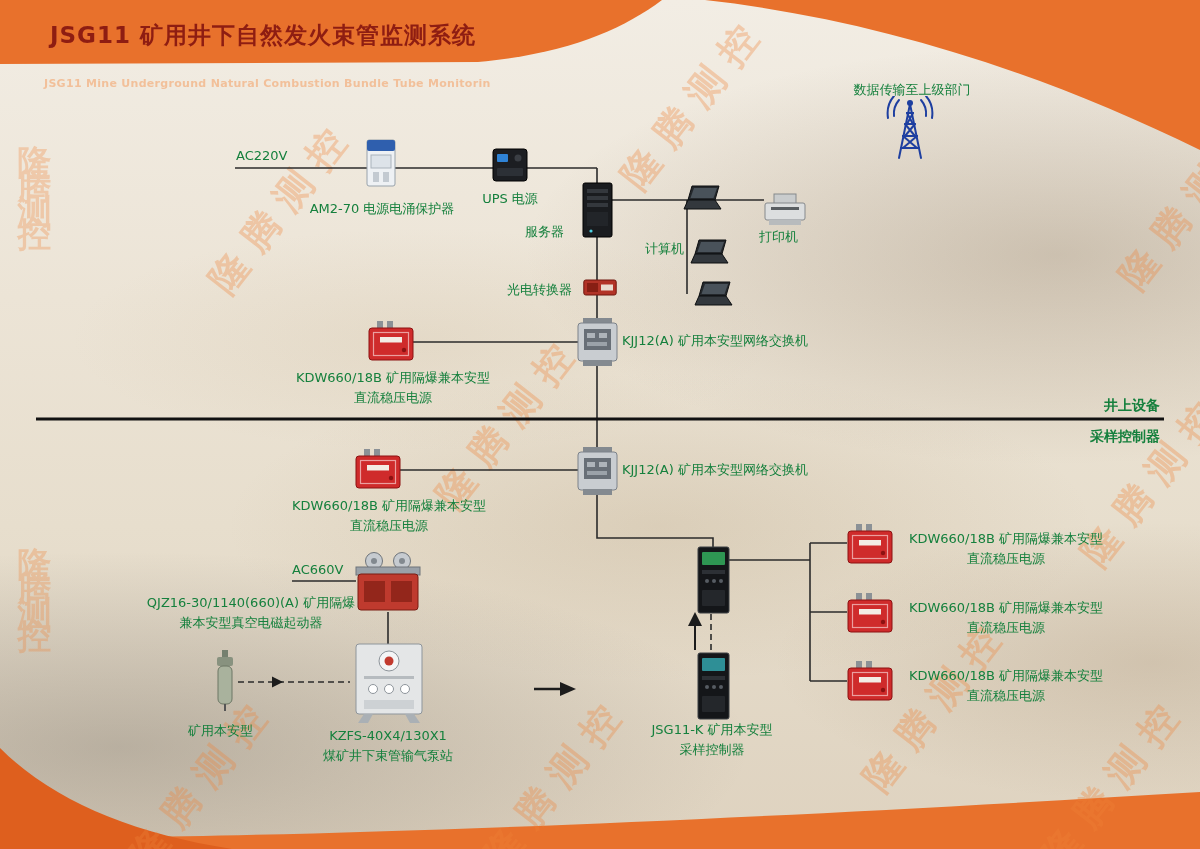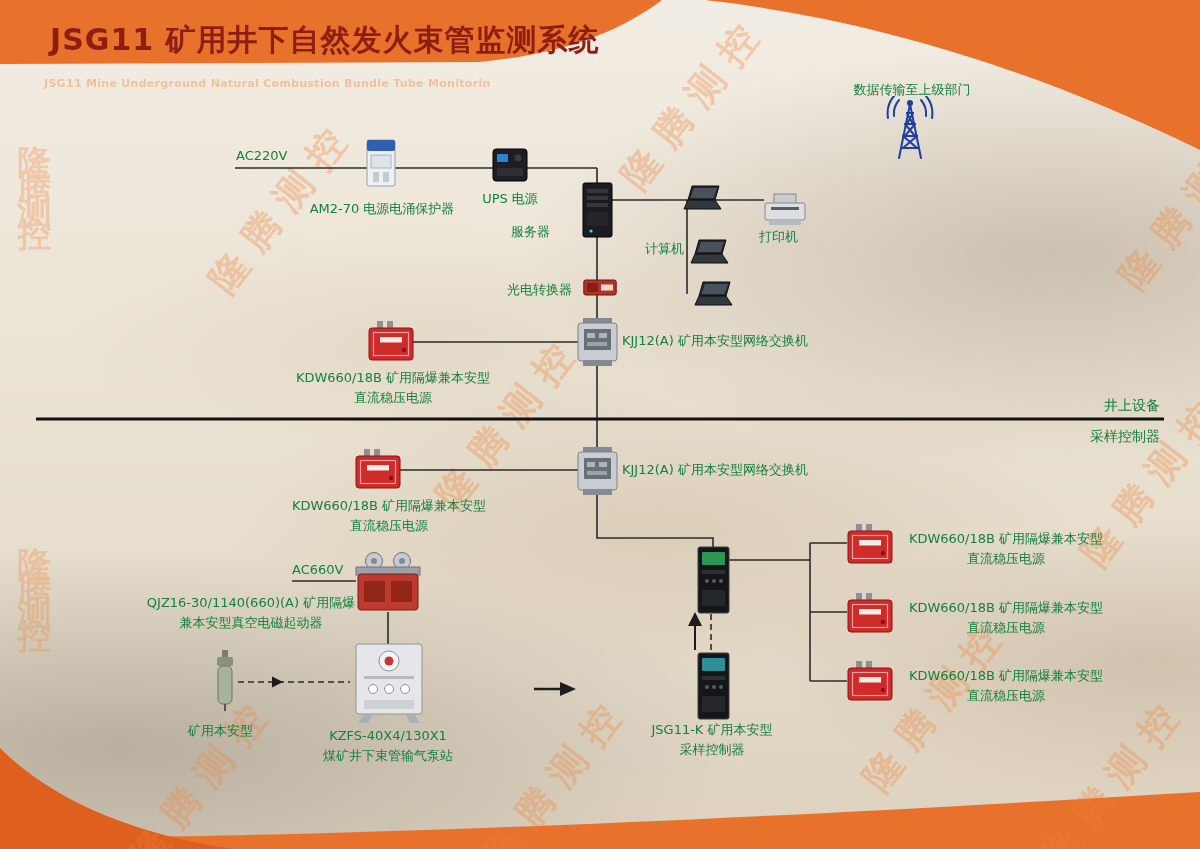--- a/index.html
+++ b/index.html
@@ -12,31 +12,31 @@
       radial-gradient(ellipse 900px 280px at 10% 88%, rgba(92,86,78,.30), transparent 70%),
       radial-gradient(ellipse 620px 220px at 55% 62%, rgba(168,142,104,.20), transparent 70%),
       radial-gradient(ellipse 540px 200px at 96% 78%, rgba(142,116,86,.22), transparent 70%),
       radial-gradient(ellipse 500px 160px at 35% 40%, rgba(190,168,132,.16), transparent 70%),
       linear-gradient(180deg,#f2ede4 0%,#ece4d6 35%,#e7decd 62%,#ded2bf 100%);}
   .deco{position:absolute;left:0;top:0;z-index:1;}
   .wmlayer{position:absolute;inset:0;z-index:2;pointer-events:none;}
   .wm{position:absolute;font-weight:bold;color:#ef8338;opacity:.32;white-space:nowrap;
       font-size:38px;letter-spacing:14px;transform:rotate(-52deg);transform-origin:0 0;}
   .wm.v{writing-mode:vertical-rl;transform:none;font-size:34px;letter-spacing:24px;opacity:.30;}
-  .hdr-title{position:absolute;left:50px;top:20px;z-index:6;font-size:30px;font-weight:bold;
+  .hdr-title{position:absolute;left:50px;top:20px;z-index:6;font-size:23px;font-weight:bold;
       color:#8e1d12;letter-spacing:1px;}
   .hdr-sub{position:absolute;left:44px;top:77px;z-index:6;font-size:11px;font-weight:bold;
       color:#f2c09a;letter-spacing:.3px;}
   .wires{position:absolute;left:0;top:0;z-index:3;}
   .dev{position:absolute;z-index:4;line-height:0;}
   .lbl{position:absolute;z-index:5;font-size:13px;color:#15803d;line-height:1.5;
        white-space:pre-line;}
   .c{text-align:center;}
   .r{text-align:right;}
-  .b{font-weight:normal;font-size:14px;}
+  .b{font-weight:bold;font-size:14px;}
 </style>
 </head>
 <body>
 
 <div class="page">
 
   <div class="bg"></div>
 
   <svg class="deco" width="1200" height="849" viewBox="0 0 1200 849">
     <path d="M0 0 H662 C622 30 566 54 478 62 L0 64 Z" fill="#e8712c"></path>
@@ -308,21 +308,21 @@
       <rect x="5" y="7" width="16" height="9" rx="2" fill="#88927f"></rect>
       <rect x="6" y="16" width="14" height="38" rx="5" fill="#a9b29d" stroke="#6d7765"></rect>
       <line x1="13" y1="54" x2="13" y2="61" stroke="#555" stroke-width="2"></line>
     </svg>
   </div>
 
   <div class="lbl c" style="left:842px;top:80px;width:140px">数据传输至上级部门</div>
   <div class="lbl" style="left:236px;top:146px">AC220V</div>
   <div class="lbl c" style="left:296px;top:199px;width:172px">AM2-70 电源电涌保护器</div>
   <div class="lbl c" style="left:478px;top:189px;width:64px">UPS 电源</div>
-  <div class="lbl" style="left:511px;top:222px">服务器</div>
+  <div class="lbl" style="left:525px;top:222px">服务器</div>
   <div class="lbl" style="left:645px;top:239px">计算机</div>
   <div class="lbl" style="left:759px;top:227px">打印机</div>
   <div class="lbl" style="left:507px;top:280px">光电转换器</div>
   <div class="lbl" style="left:622px;top:331px">KJJ12(A) 矿用本安型网络交换机</div>
   <div class="lbl" style="left:622px;top:460px">KJJ12(A) 矿用本安型网络交换机</div>
   <div class="lbl c" style="left:287px;top:368px;width:212px">KDW660/18B 矿用隔爆兼本安型
 直流稳压电源</div>
   <div class="lbl c" style="left:283px;top:496px;width:212px">KDW660/18B 矿用隔爆兼本安型
 直流稳压电源</div>
   <div class="lbl r b" style="left:1078px;top:395px;width:82px">井上设备</div>

